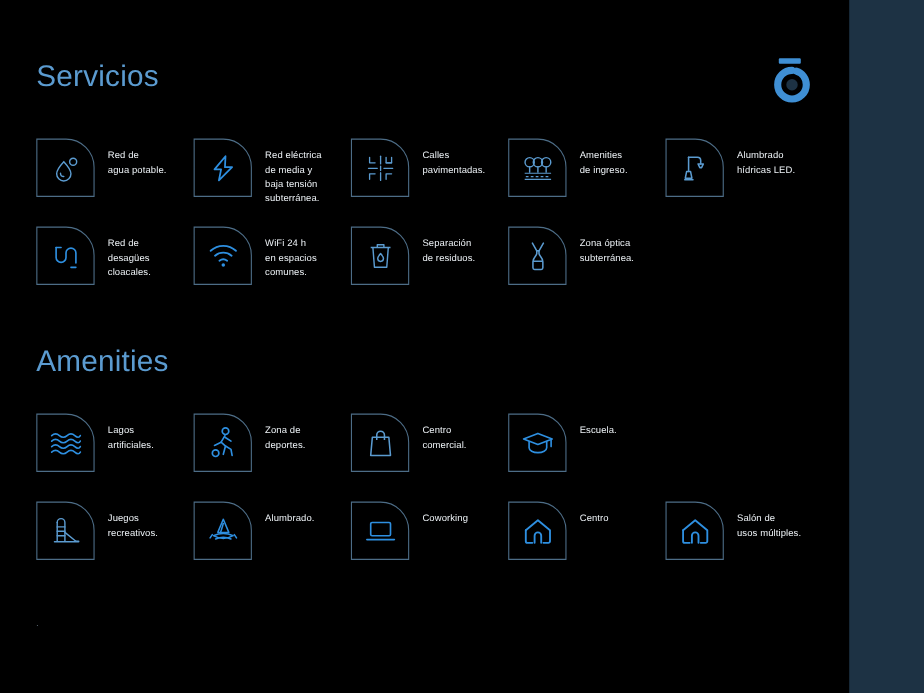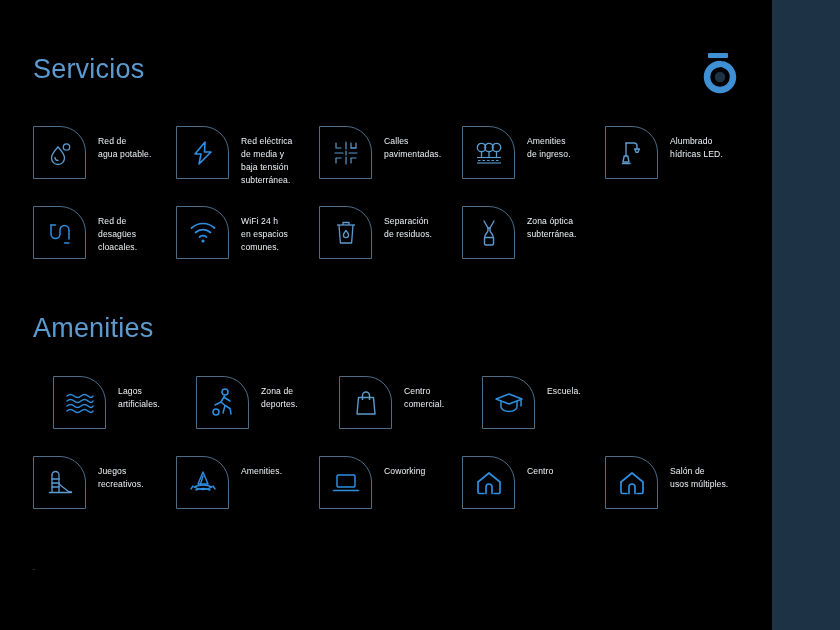--- a/index.html
+++ b/index.html
@@ -40,21 +40,21 @@
 
   
   .row {
     position: absolute;
     left: 33px;
     width: 780px;
     display: flex;
   }
   #svc-row-1 { top: 126px; }
   #svc-row-2 { top: 206px; }
-  #amn-row-1 { top: 376px; margin-left: 20px; }
+  #amn-row-1 { top: 376px; }
   #amn-row-2 { top: 456px; }
 
   .item {
     display: flex;
     align-items: flex-start;
     width: 143px;
     flex: 0 0 143px;
   }
 
   .icon-box {
@@ -324,21 +324,21 @@
     <div class="item">
       <div class="icon-box">
         <svg width="30" height="26" viewBox="0 0 30 26" fill="none" stroke="#2e8fe0" stroke-width="1.4" stroke-linecap="round" stroke-linejoin="round">
           <path d="M15 2 L10 14 h10 z"></path>
           <path d="M15 6 L12.5 14"></path>
           <path d="M6 17 q9 -4 18 0 q-9 5 -18 0 z"></path>
           <path d="M8 20 q7 -3 14 0"></path>
           <path d="M5 16 l-2 3 M25 16 l2 3"></path>
         </svg>
       </div>
-      <div class="item-label">Amenities.</div>
+      <div class="item-label">Alumbrado.</div>
     </div>
 
     <div class="item">
       <div class="icon-box">
         <svg width="30" height="22" viewBox="0 0 30 22" fill="none" stroke="#2e8fe0" stroke-width="1.5" stroke-linejoin="round" stroke-linecap="round">
           <rect x="6" y="3" width="18" height="12" rx="1.2"></rect>
           <path d="M2.5 18.5 h25"></path>
         </svg>
       </div>
       <div class="item-label">Coworking</div>

